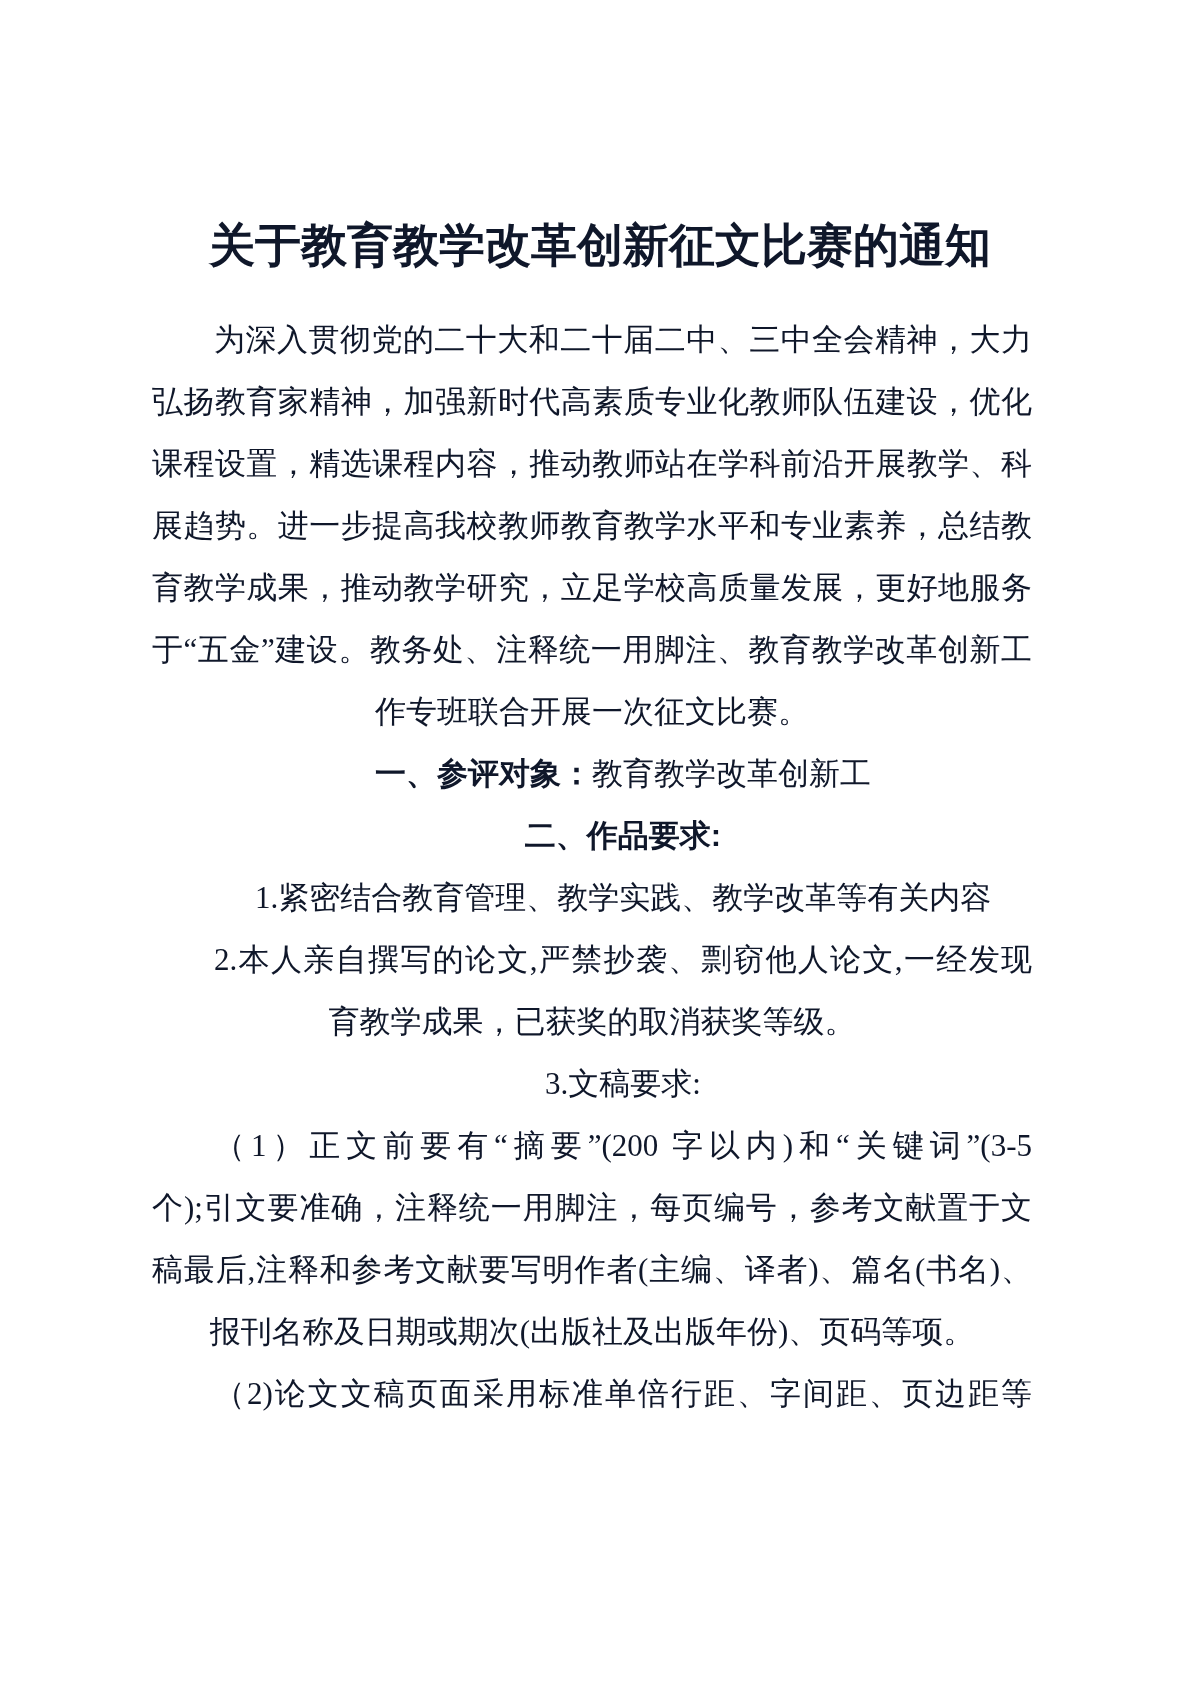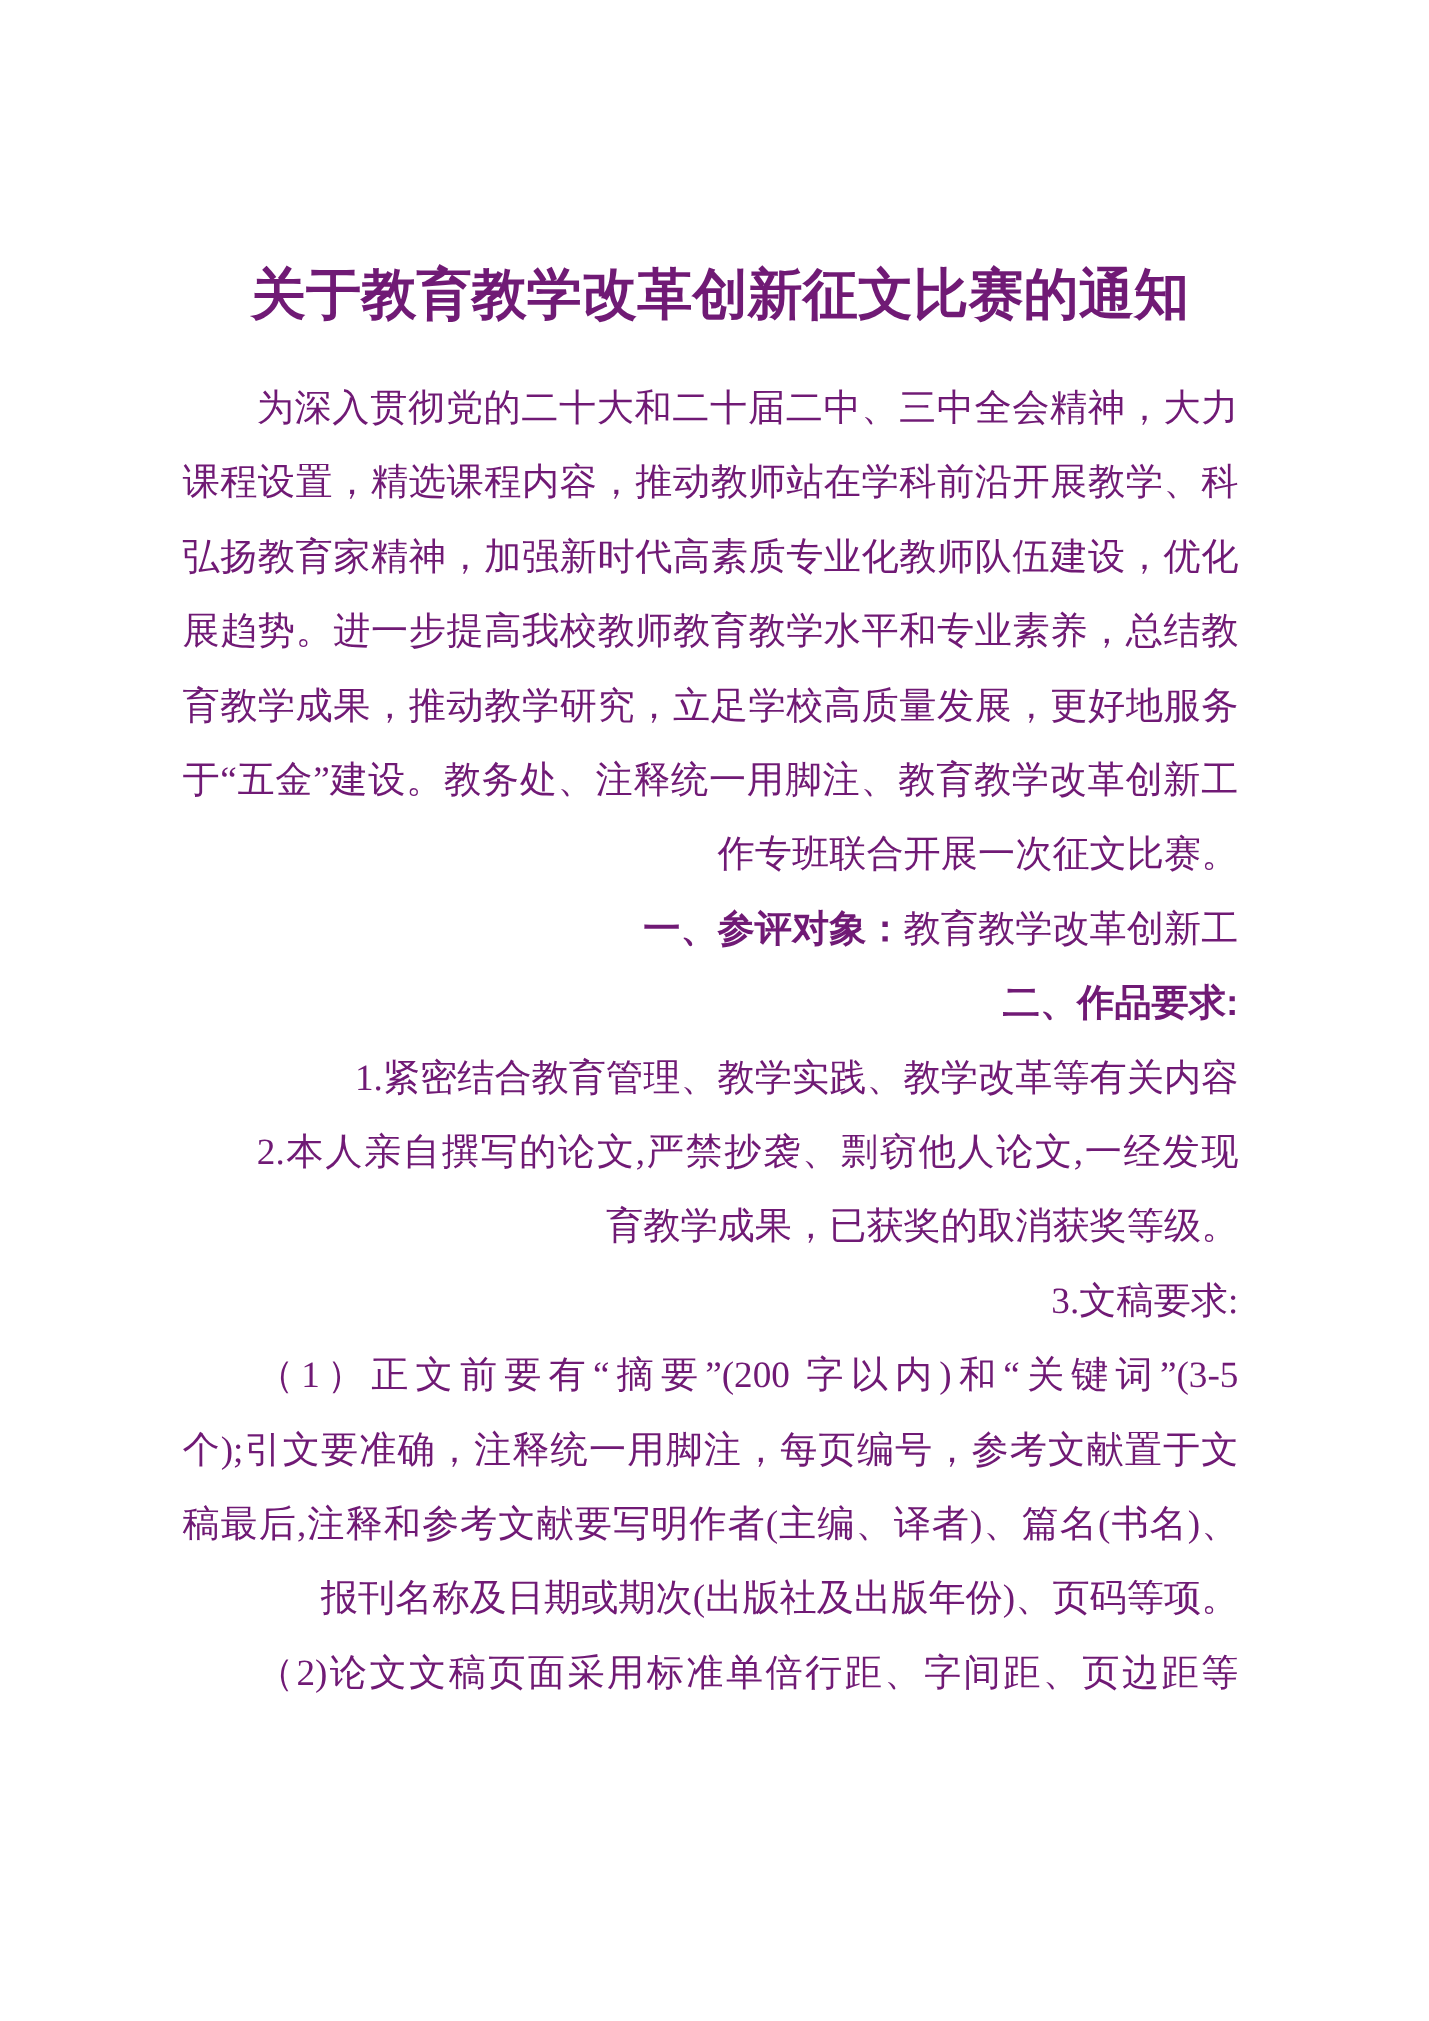--- a/index.html
+++ b/index.html
@@ -5,21 +5,21 @@
   html, body {
     margin: 0;
     padding: 0;
     background: #ffffff;
   }
   .page {
     position: relative;
     width: 1191px;
     height: 1650px;
     background: #ffffff;
-    color: #701a75;
+    color: #0f172a;
     font-family: "Liberation Serif", "DejaVu Serif", serif;
     overflow: hidden;
   }
   .doc-title {
     position: absolute;
     top: 212px;
     left: 160px;
     width: 880px;
     margin: 0;
     font-size: 46px;
@@ -32,21 +32,21 @@
   .doc-body {
     position: absolute;
     top: 309px;
     left: 152px;
     width: 880px;
   }
   .line {
     height: 62px;
     line-height: 62px;
     font-size: 31px;
-    text-align: right;
+    text-align: center;
     overflow: hidden;
   }
   .line.indent {
     padding-left: 62px;
   }
   .line.justify {
     text-align: justify;
     text-align-last: justify;
     text-justify: inter-character;
   }
@@ -63,22 +63,22 @@
     font-weight: 400;
   }
 </style>
 </head>
 <body>
 
 <div class="page">
   <h1 class="doc-title">关于教育教学改革创新征文比赛的通知</h1>
   <div class="doc-body" id="doc-body">
       <div class="line indent justify"><span class="seg-body">为深入贯彻党的二十大和二十届二中、三中全会精神，大力</span></div>
+      <div class="line justify"><span class="seg-body">弘扬教育家精神，加强新时代高素质专业化教师队伍建设，优化</span></div>
       <div class="line justify"><span class="seg-body">课程设置，精选课程内容，推动教师站在学科前沿开展教学、科</span></div>
-      <div class="line justify"><span class="seg-body">弘扬教育家精神，加强新时代高素质专业化教师队伍建设，优化</span></div>
       <div class="line justify"><span class="seg-body">展趋势。进一步提高我校教师教育教学水平和专业素养，总结教</span></div>
       <div class="line justify"><span class="seg-body">育教学成果，推动教学研究，立足学校高质量发展，更好地服务</span></div>
       <div class="line justify"><span class="seg-body">于“五金”建设。教务处、注释统一用脚注、教育教学改革创新工</span></div>
       <div class="line"><span class="seg-body">作专班联合开展一次征文比赛。</span></div>
       <div class="line indent"><span class="seg-heading">一、参评对象：</span><span class="seg-body">教育教学改革创新工</span></div>
       <div class="line indent"><span class="seg-heading">二、作品要求:</span></div>
       <div class="line indent"><span class="seg-body">1.紧密结合教育管理、教学实践、教学改革等有关内容</span></div>
       <div class="line indent justify"><span class="seg-body">2.本人亲自撰写的论文,严禁抄袭、剽窃他人论文,一经发现</span></div>
       <div class="line"><span class="seg-body">育教学成果，已获奖的取消获奖等级。</span></div>
       <div class="line indent"><span class="seg-kaiti">3.文稿要求:</span></div>

